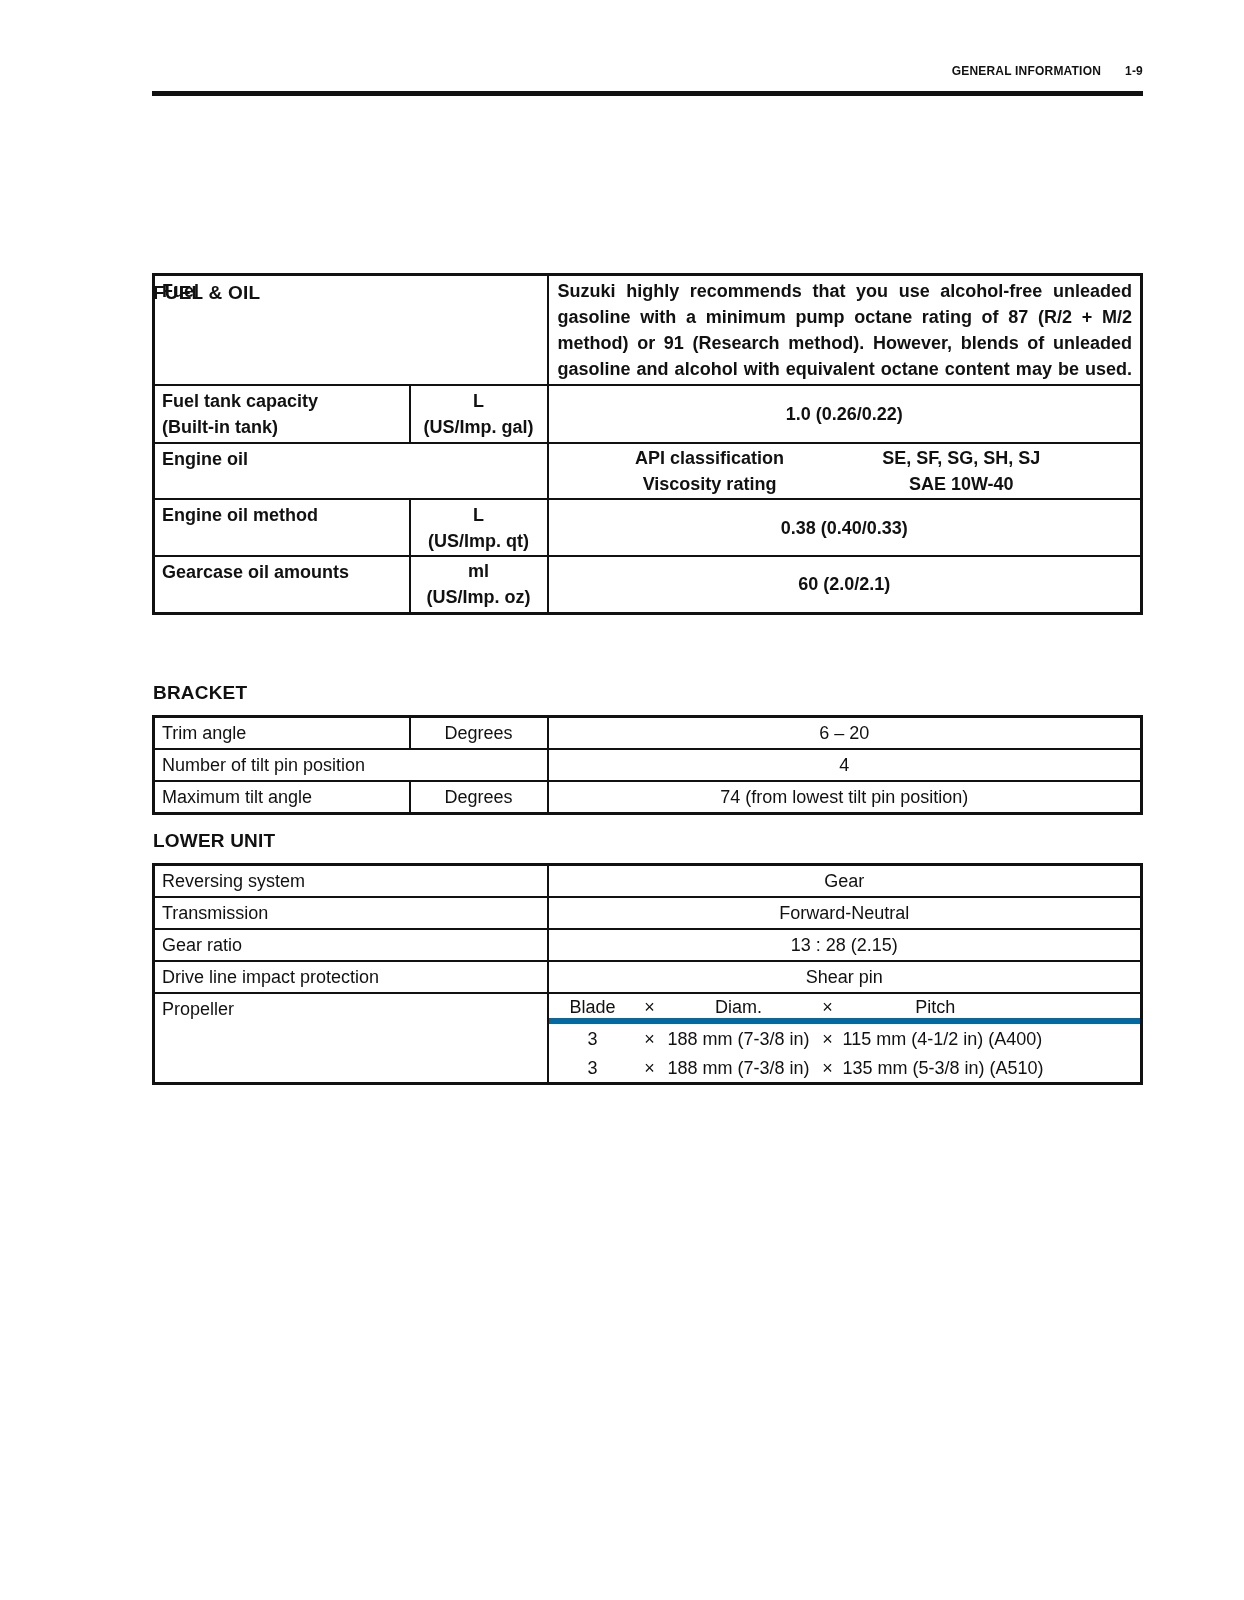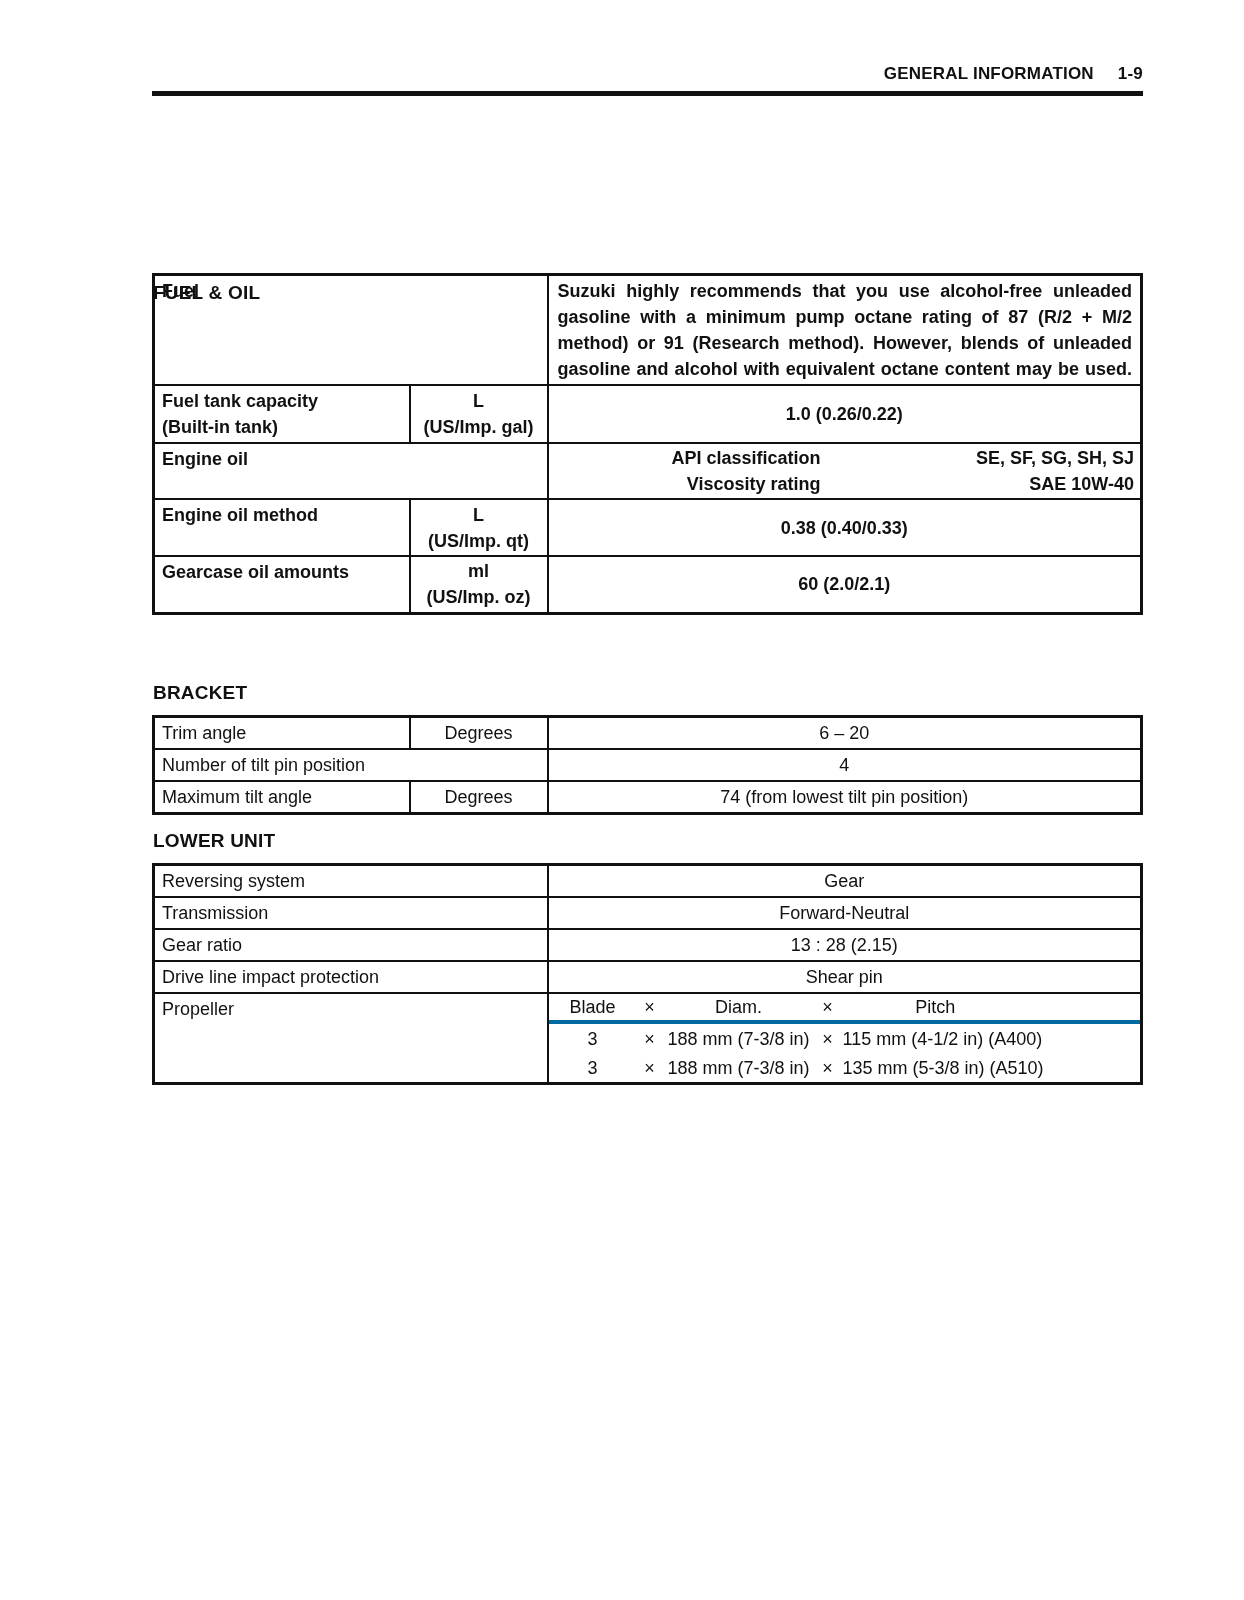--- a/index.html
+++ b/index.html
@@ -14,21 +14,21 @@
     margin: 0 auto;
     overflow: hidden;
   }
   
   .running-head {
     position: absolute;
     top: 64px;
     right: 101px;
     display: flex;
     gap: 24px;
-    font-size: 17px;
+    font-size: 12px;
     font-weight: bold;
     letter-spacing: 0.2px;
     align-items: baseline;
   }
   .head-rule {
     position: absolute;
     left: 152px;
     top: 91px;
     width: 991px;
     height: 5px;
@@ -80,32 +80,32 @@
     vertical-align: top;
     padding: 2px 8px 2px 9px;
   }
   
   #header-table td { font-weight: bold; text-align: center; vertical-align: middle; }
   
   .oil-spec-block {
     display: grid;
     grid-template-columns: 158px auto;
     column-gap: 0;
-    margin-left: 108px;
-    text-align: right;
+    margin-left: 76px;
+    text-align: center;
   }
   
   td.prop-cell { padding: 0; vertical-align: top; }
   .prop-row {
     display: grid;
     grid-template-columns: 88px 26px 152px 26px 1fr;
     align-items: center;
     height: 29px;
   }
-  .prop-row.hdr { height: 30px; border-bottom: 4px solid #0369a1; }
+  .prop-row.hdr { height: 30px; border-bottom: 6px solid #0369a1; }
   .prop-row span { text-align: center; }
   .prop-row.hdr .p-pitch { padding-right: 110px; }
   .prop-row.spec .p-pitch { text-align: left; padding-left: 2px; }
 </style>
 </head>
 <body>
 
 <div class="page">
 
   <div class="running-head">

